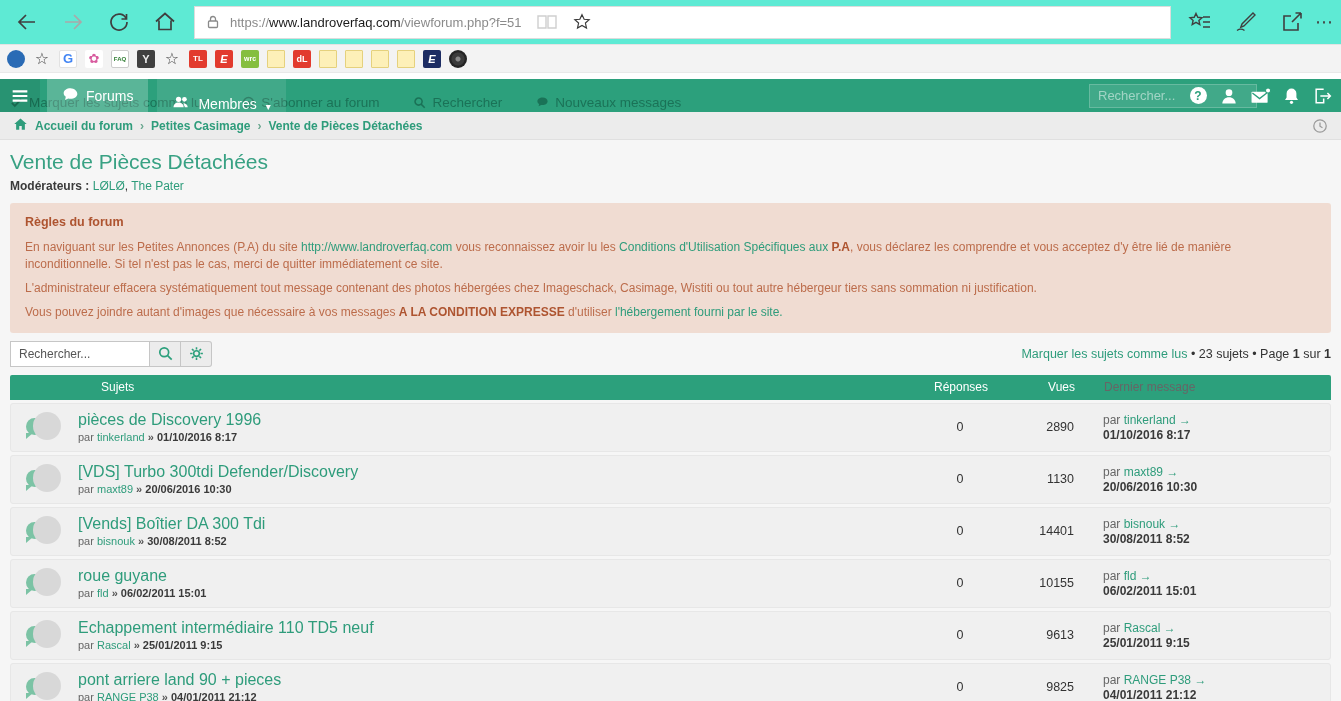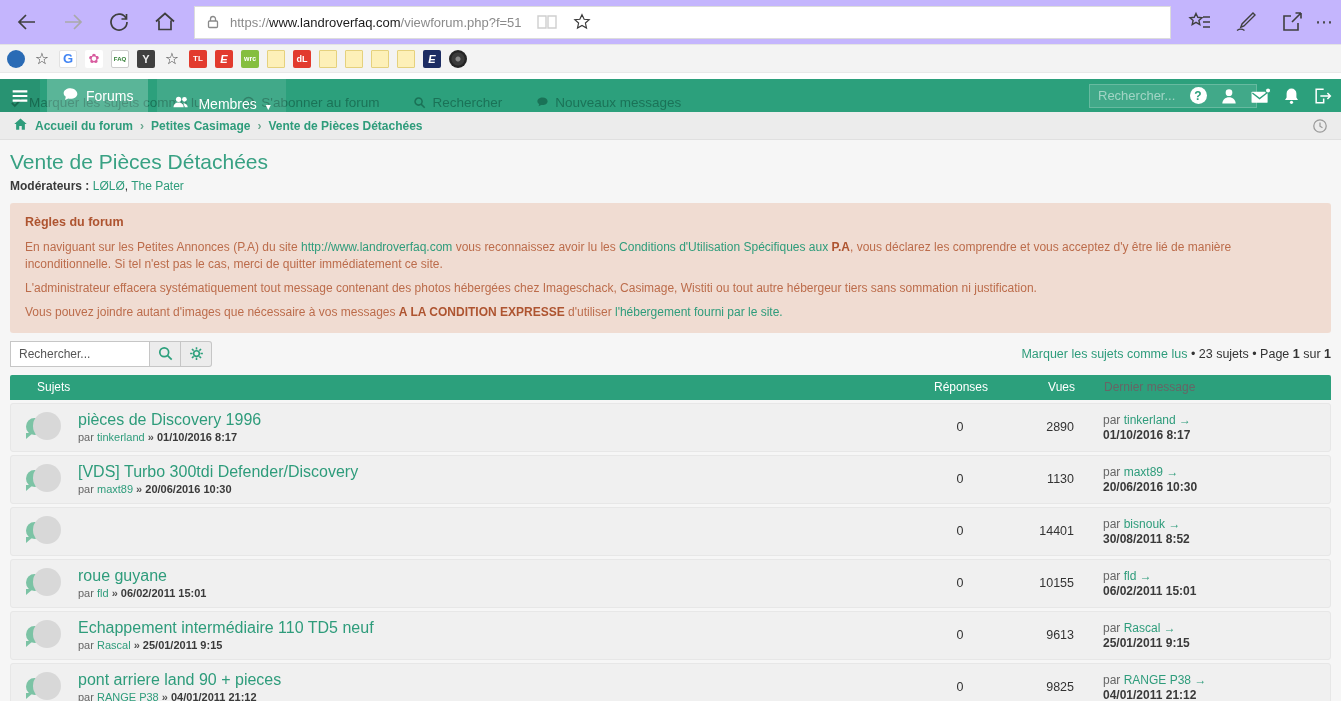--- a/index.html
+++ b/index.html
@@ -4,21 +4,21 @@
 <style>
   :root{
     --accent:#2CA07C; --accent-dark:#23English8465; --link:#2E9C7B;
   }
   *{box-sizing:border-box; margin:0; padding:0;}
   html,body{width:1341px;height:701px;overflow:hidden;}
   body{font-family:"Liberation Sans","DejaVu Sans",sans-serif;background:#fff;color:#333;}
   .screen{width:1341px;height:701px;overflow:hidden;position:relative;background:#fff;}
 
   
-  .browser-bar{height:45px;background:#c4b5fd;border-bottom:1px solid #e3e3e3;display:flex;align-items:center;padding:0 0 0 4px;}
+  .browser-bar{height:45px;background:#5eead4;border-bottom:1px solid #e3e3e3;display:flex;align-items:center;padding:0 0 0 4px;}
   .nav-btn{width:46px;height:40px;border:none;background:transparent;display:flex;align-items:center;justify-content:center;cursor:pointer;}
   .nav-btn svg{display:block;}
   .address-bar{width:977px;height:33px;background:#fff;border:1px solid #dcdcdc;display:flex;align-items:center;padding:0 10px;margin:0 6px;flex:none;}
   .lock{margin-right:9px;display:flex;}
   .url{font-size:13px;color:#8a8a8a;white-space:nowrap;overflow:hidden;}
   .url .url-host{color:#1b1b1b;}
   .addr-ico{margin-left:14px;display:flex;}
   .addr-ico:first-of-type{margin-left:auto;}
   .more-btn{width:16px;overflow:hidden;font-size:18px;color:#444;justify-content:flex-start;}
 
@@ -80,21 +80,21 @@
   .tsearch{width:140px;height:26px;border:1px solid #c6c6c6;padding:0 8px;font-size:12px;font-family:inherit;color:#333;background:#fff;}
   .tsearch::placeholder{color:#555;}
   .sbtn{width:31px;height:26px;border:1px solid #c6c6c6;border-left:none;background:#ECECEC;display:flex;align-items:center;justify-content:center;cursor:pointer;}
   .sbtn.last{border-radius:0 3px 3px 0;}
   .pagemeta{margin-left:auto;font-size:12.5px;color:#333;display:flex;align-items:center;}
   .pagemeta b{white-space:pre;}
 
   
   .thead{margin-top:8px;height:25px;background:var(--accent,#2CA07C);color:#fff;font-size:12px;display:flex;align-items:center;border-radius:2px 2px 0 0;}
   .col-t{flex:1;display:flex;align-items:center;min-width:0;}
-  .thead .col-t{padding-left:27px;}
+  .thead .col-t{padding-left:91px;}
   .col-r{width:120px;text-align:center;flex:none;}
   .col-v{width:60px;text-align:right;padding-right:6px;flex:none;}
   .col-l{width:250px;padding-left:23px;flex:none;}
   .trow{height:49px;margin-top:3px;background:#F0F0F0;border:1px solid #E7E7E7;border-radius:3px;display:flex;align-items:center;font-size:12.5px;color:#333;}
   .trow .col-t{padding-left:14px;gap:17px;}
   .topic-icon{position:relative;width:36px;height:30px;flex:none;}
   .bs{position:absolute;left:1px;top:6px;width:17px;height:17px;background:#7CC3A5;border-radius:50%;}
   .bs::after{content:"";position:absolute;left:0;bottom:-4px;width:0;height:0;border-top:6px solid #7CC3A5;border-right:7px solid transparent;}
   .bb{position:absolute;right:0;top:0;width:28px;height:28px;background:#D8D8D8;border-radius:50%;}
   .ttl{display:flex;flex-direction:column;gap:2px;min-width:0;}
@@ -404,20 +404,29 @@
         <div class="ldate">20/06/2016 10:30</div>
       </div>
     </div>
 
     <div class="trow">
       <div class="col-t">
         <span class="topic-icon">
             <i class="bs"></i>
             <i class="bb"></i>
           </span>
+        <div class="ttl">
+          <a class="ttitle">[Vends] Boîtier DA 300 Tdi</a>
+          <div class="tmeta">
+            <span>par</span>
+            <a class="ulink">bisnouk</a>
+            <span class="msep">»</span>
+            <span class="mdate">30/08/2011 8:52</span>
+          </div>
+        </div>
       </div>
       <div class="col-r">0</div>
       <div class="col-v">14401</div>
       <div class="col-l">
         <div>
           <span>par</span>
           <a class="ulink">bisnouk</a>
           <span class="larrow">→</span>
         </div>
         <div class="ldate">30/08/2011 8:52</div>

